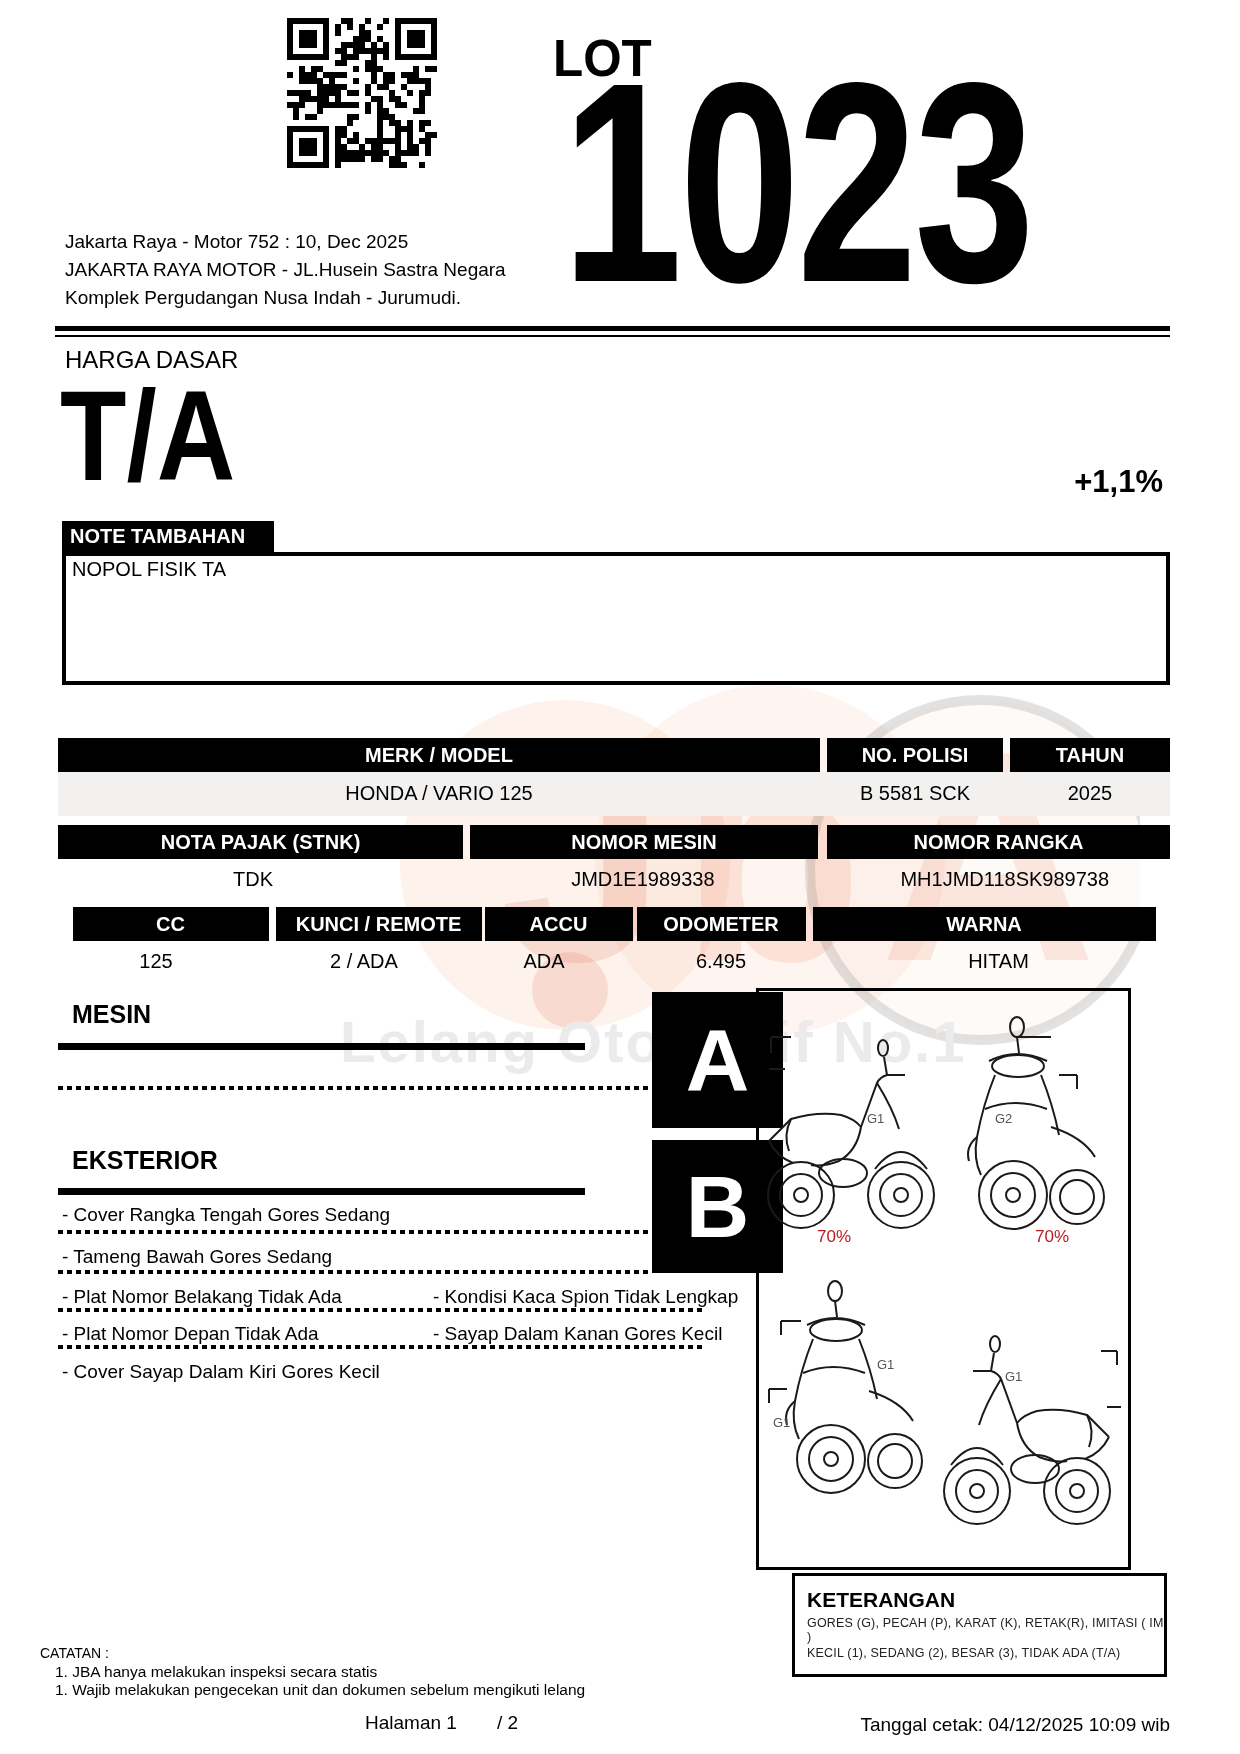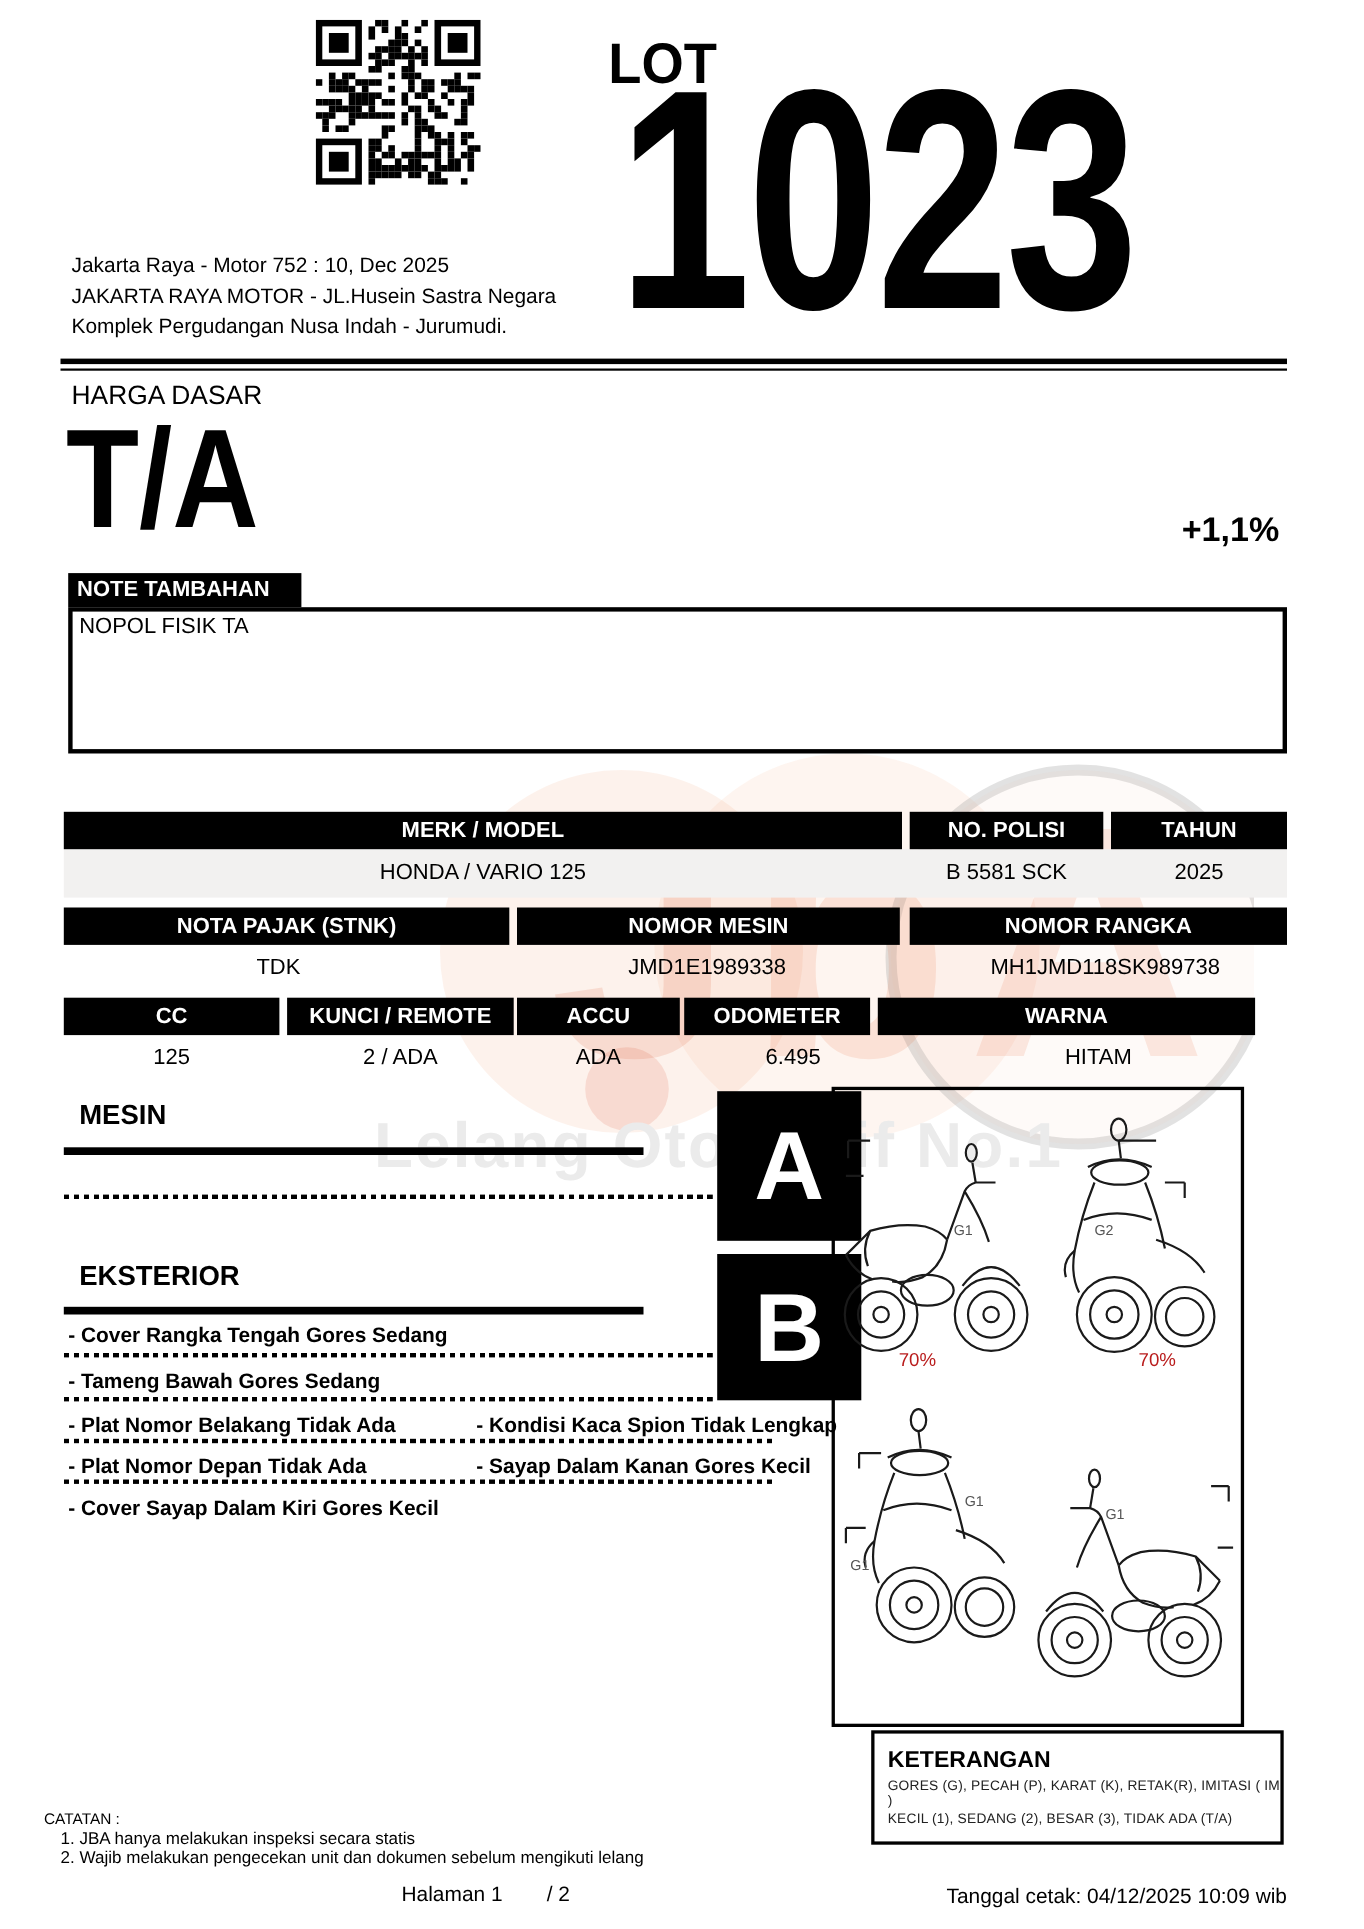--- a/index.html
+++ b/index.html
@@ -22,32 +22,32 @@
   #harga-value{left:60px;top:372px;font-size:128px;font-weight:bold;line-height:1;
                transform:scaleX(.85);transform-origin:left top;}
   #adjustment{left:963px;top:464px;width:200px;text-align:right;font-size:31px;font-weight:bold;}
   
   #note-tab{left:62px;top:521px;width:212px;height:31px;background:#000;color:#fff;
             font-size:20px;font-weight:bold;line-height:31px;padding-left:8px;box-sizing:border-box;}
   #note-box{left:62px;top:552px;width:1108px;height:133px;border:4px solid #000;box-sizing:border-box;
             background:transparent;}
   #note-content{padding:2px 6px;font-size:20px;}
   
-  .hdr-row{display:flex;}
+  .hdr-row{display:flex;justify-content:center;}
   .hcell{background:#000;color:#fff;font-size:20px;font-weight:bold;
          display:flex;align-items:center;justify-content:center;height:34px;}
   .vcell{font-size:20px;display:flex;align-items:center;justify-content:center;}
   #row1-band{left:58px;top:772px;width:1112px;height:44px;background:#f2f1f0;z-index:0;}
   
   .sec-title{font-size:25px;font-weight:bold;}
   .thick-rule{height:7px;background:#000;}
   .dotted{height:4px;background-image:repeating-linear-gradient(90deg,#000 0 5px,transparent 5px 9px);}
   .grade-box{left:652px;width:131px;background:#000;color:#fff;display:flex;
              align-items:center;justify-content:center;font-size:88px;font-weight:bold;}
-  .item{font-size:19px;white-space:nowrap;font-weight:bold;}
+  .item{font-size:19px;white-space:nowrap;}
   
   #diagram-box{left:756px;top:988px;width:375px;height:582px;border:3px solid #000;box-sizing:border-box;
                background:transparent;}
   #legend-box{left:792px;top:1573px;width:375px;height:104px;border:3px solid #000;box-sizing:border-box;}
   .dmg{position:absolute;font-size:13px;color:#555;}
   .tire{position:absolute;font-size:17px;color:#b91c1c;}
   #legend-title{margin:12px 0 4px 12px;font-size:21px;font-weight:bold;}
   .legend-line{margin:2px 0 0 12px;font-size:12.5px;color:#222;letter-spacing:.2px;}
   
   #catatan{left:40px;top:1645px;font-size:14px;}
@@ -443,16 +443,16 @@
 </div>
 
 <div class="abs" id="legend-box">
   <div id="legend-title">KETERANGAN</div>
   <div class="legend-line">GORES (G), PECAH (P), KARAT (K), RETAK(R), IMITASI ( IM )</div>
   <div class="legend-line">KECIL (1), SEDANG (2), BESAR (3), TIDAK ADA (T/A)</div>
 </div>
 
 <div class="abs" id="catatan">CATATAN :</div>
 <div class="abs cat-item" style="top:1663px;">1. JBA hanya melakukan inspeksi secara statis</div>
-<div class="abs cat-item" style="top:1681px;">2. Wajib melakukan pengecekan unit dan dokumen sebelum mengikuti lelang</div>
+<div class="abs cat-item" style="top:1681px;">1. Wajib melakukan pengecekan unit dan dokumen sebelum mengikuti lelang</div>
 <div class="abs" id="page-label">Halaman 1</div>
 <div class="abs" id="page-total">/ 2</div>
 <div class="abs" id="printed">Tanggal cetak: 04/12/2025 10:09 wib</div>
 
 </body></html>

